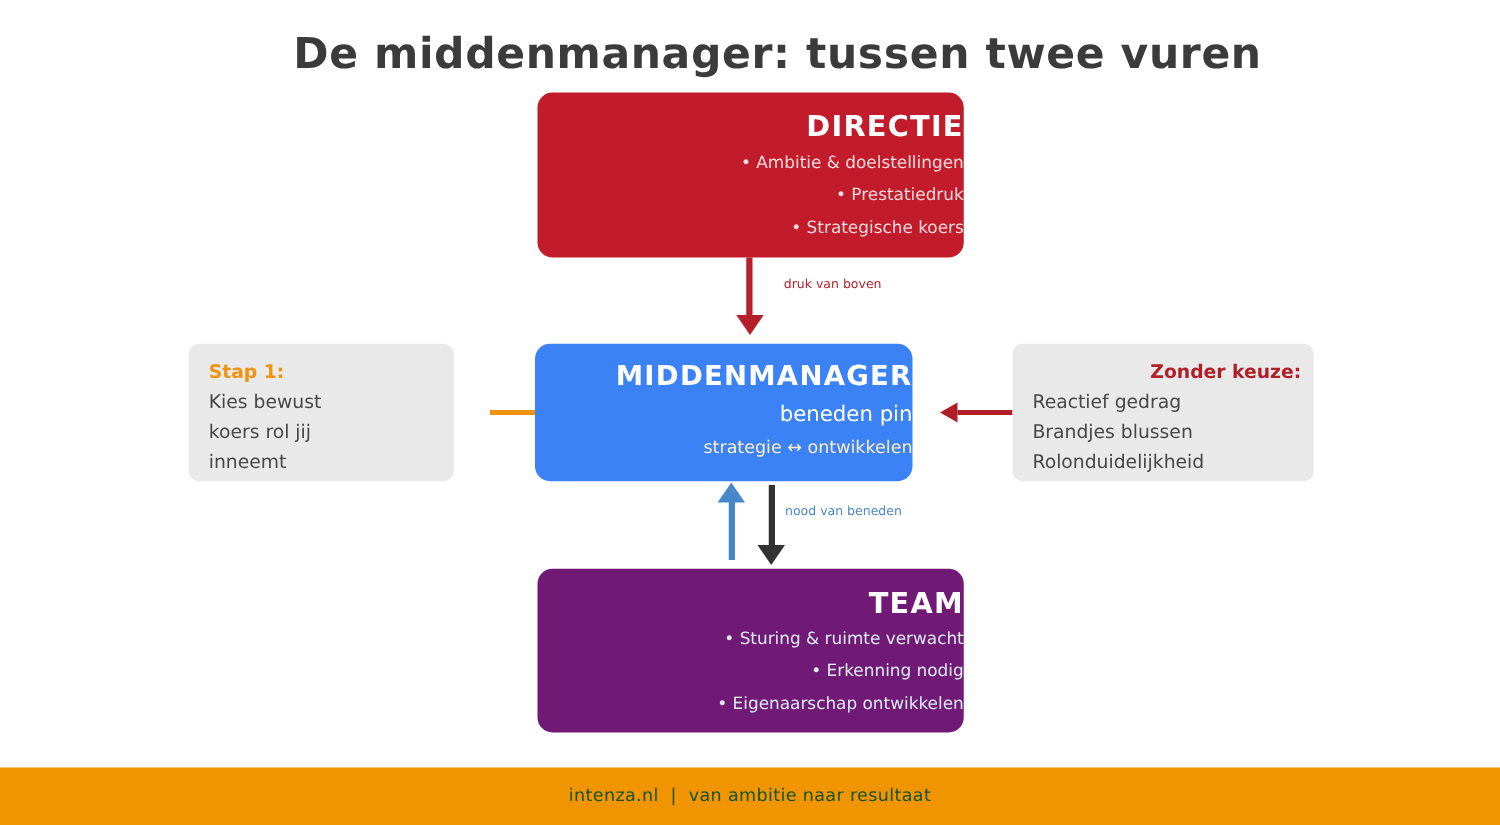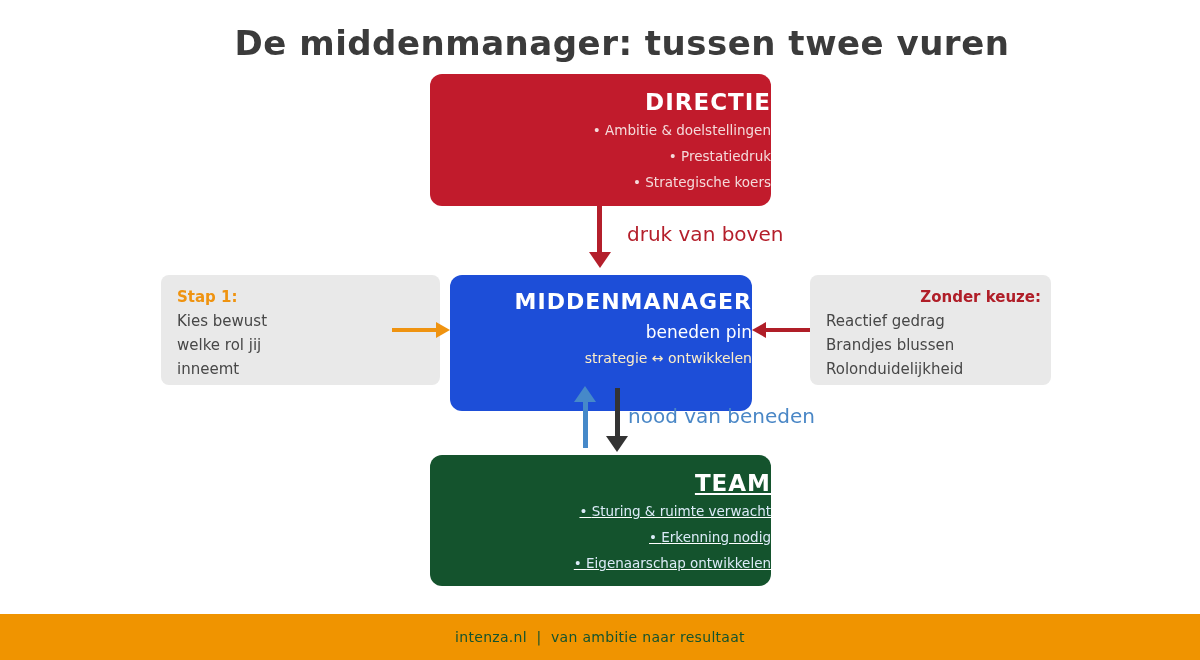--- a/index.html
+++ b/index.html
@@ -24,22 +24,22 @@
     padding-left: 44px;
   }
   
   .box {
     position: absolute;
     border-radius: 12px;
     text-align: right;
     color: #ffffff;
   }
   .box-directie { left: 430px; top: 74px; width: 341px; height: 132px; background: #c11b2c; }
-  .box-middenmanager { left: 450px; top: 275px; width: 302px; height: 136px; background: #1d4ed8; }
-  .box-team { left: 430px; top: 455px; width: 341px; height: 131px; background: #14532d; text-decoration: underline; }
+  .box-middenmanager { left: 428px; top: 275px; width: 302px; height: 110px; background: #3b82f6; }
+  .box-team { left: 430px; top: 455px; width: 341px; height: 131px; background: #701a75; }
 
   .box-heading {
     font-weight: bold;
     font-size: 23px;
     letter-spacing: 1px;
     margin-top: 13px;
     line-height: 30px;
   }
   .bullet {
     font-size: 13.5px;
@@ -57,21 +57,21 @@
     position: absolute;
     top: 275px;
     height: 110px;
     background: #e9e9e9;
     border-radius: 8px;
     text-align: left;
     padding: 11px 10px 0 16px;
     color: #474747;
     font-size: 15px;
   }
-  .gray-box-left { left: 161px; width: 279px; }
+  .gray-box-left { left: 151px; width: 212px; }
   .gray-box-right { left: 810px; width: 241px; }
   .gray-heading { font-weight: bold; line-height: 23px; }
   .gray-heading-orange { color: #ef9310; }
   .gray-heading-red { color: #b01e28; text-align: right; }
   .gray-line { line-height: 24px; }
 
   
   .vline { position: absolute; width: 5px; }
   .hline { position: absolute; height: 4px; }
   .tri { position: absolute; width: 0; height: 0; }
@@ -94,21 +94,21 @@
   .arrow-orange-line { left: 392px; top: 328px; width: 44px; background: #ef9310; }
   .arrow-orange-head { left: 436px; top: 322px;
     border-top: 8px solid transparent; border-bottom: 8px solid transparent;
     border-left: 14px solid #ef9310; }
 
   .arrow-darkred-line { left: 766px; top: 328px; width: 44px; background: #b01e28; }
   .arrow-darkred-head { left: 752px; top: 322px;
     border-top: 8px solid transparent; border-bottom: 8px solid transparent;
     border-right: 14px solid #b01e28; }
 
-  .flow-label { position: absolute; font-size: 20px; }
+  .flow-label { position: absolute; font-size: 10px; }
   .label-druk { left: 627px; top: 222px; color: #b41f2b; }
   .label-nood { left: 628px; top: 404px; color: #4a87c6; }
 
   
   .footer {
     position: absolute;
     left: 0; top: 614px;
     width: 1200px; height: 46px;
     background: #f09400;
     display: flex;
@@ -136,21 +136,21 @@
     <div class="bullet">Strategische koers</div>
   </div>
 
   <div class="vline arrow-red-line"></div>
   <div class="tri arrow-red-head"></div>
   <div class="flow-label label-druk">druk van boven</div>
 
   <div class="gray-box gray-box-left">
     <div class="gray-heading gray-heading-orange">Stap 1:</div>
     <div class="gray-line">Kies bewust</div>
-    <div class="gray-line">welke rol jij</div>
+    <div class="gray-line">koers rol jij</div>
     <div class="gray-line">inneemt</div>
   </div>
 
   <div class="hline arrow-orange-line"></div>
   <div class="tri arrow-orange-head"></div>
 
   <div class="box box-middenmanager">
     <div class="box-heading" style="font-size:22px; margin-top:12px;">MIDDENMANAGER</div>
     <div class="mm-subtitle">beneden pin</div>
     <div class="mm-tagline">strategie ↔ ontwikkelen</div>

